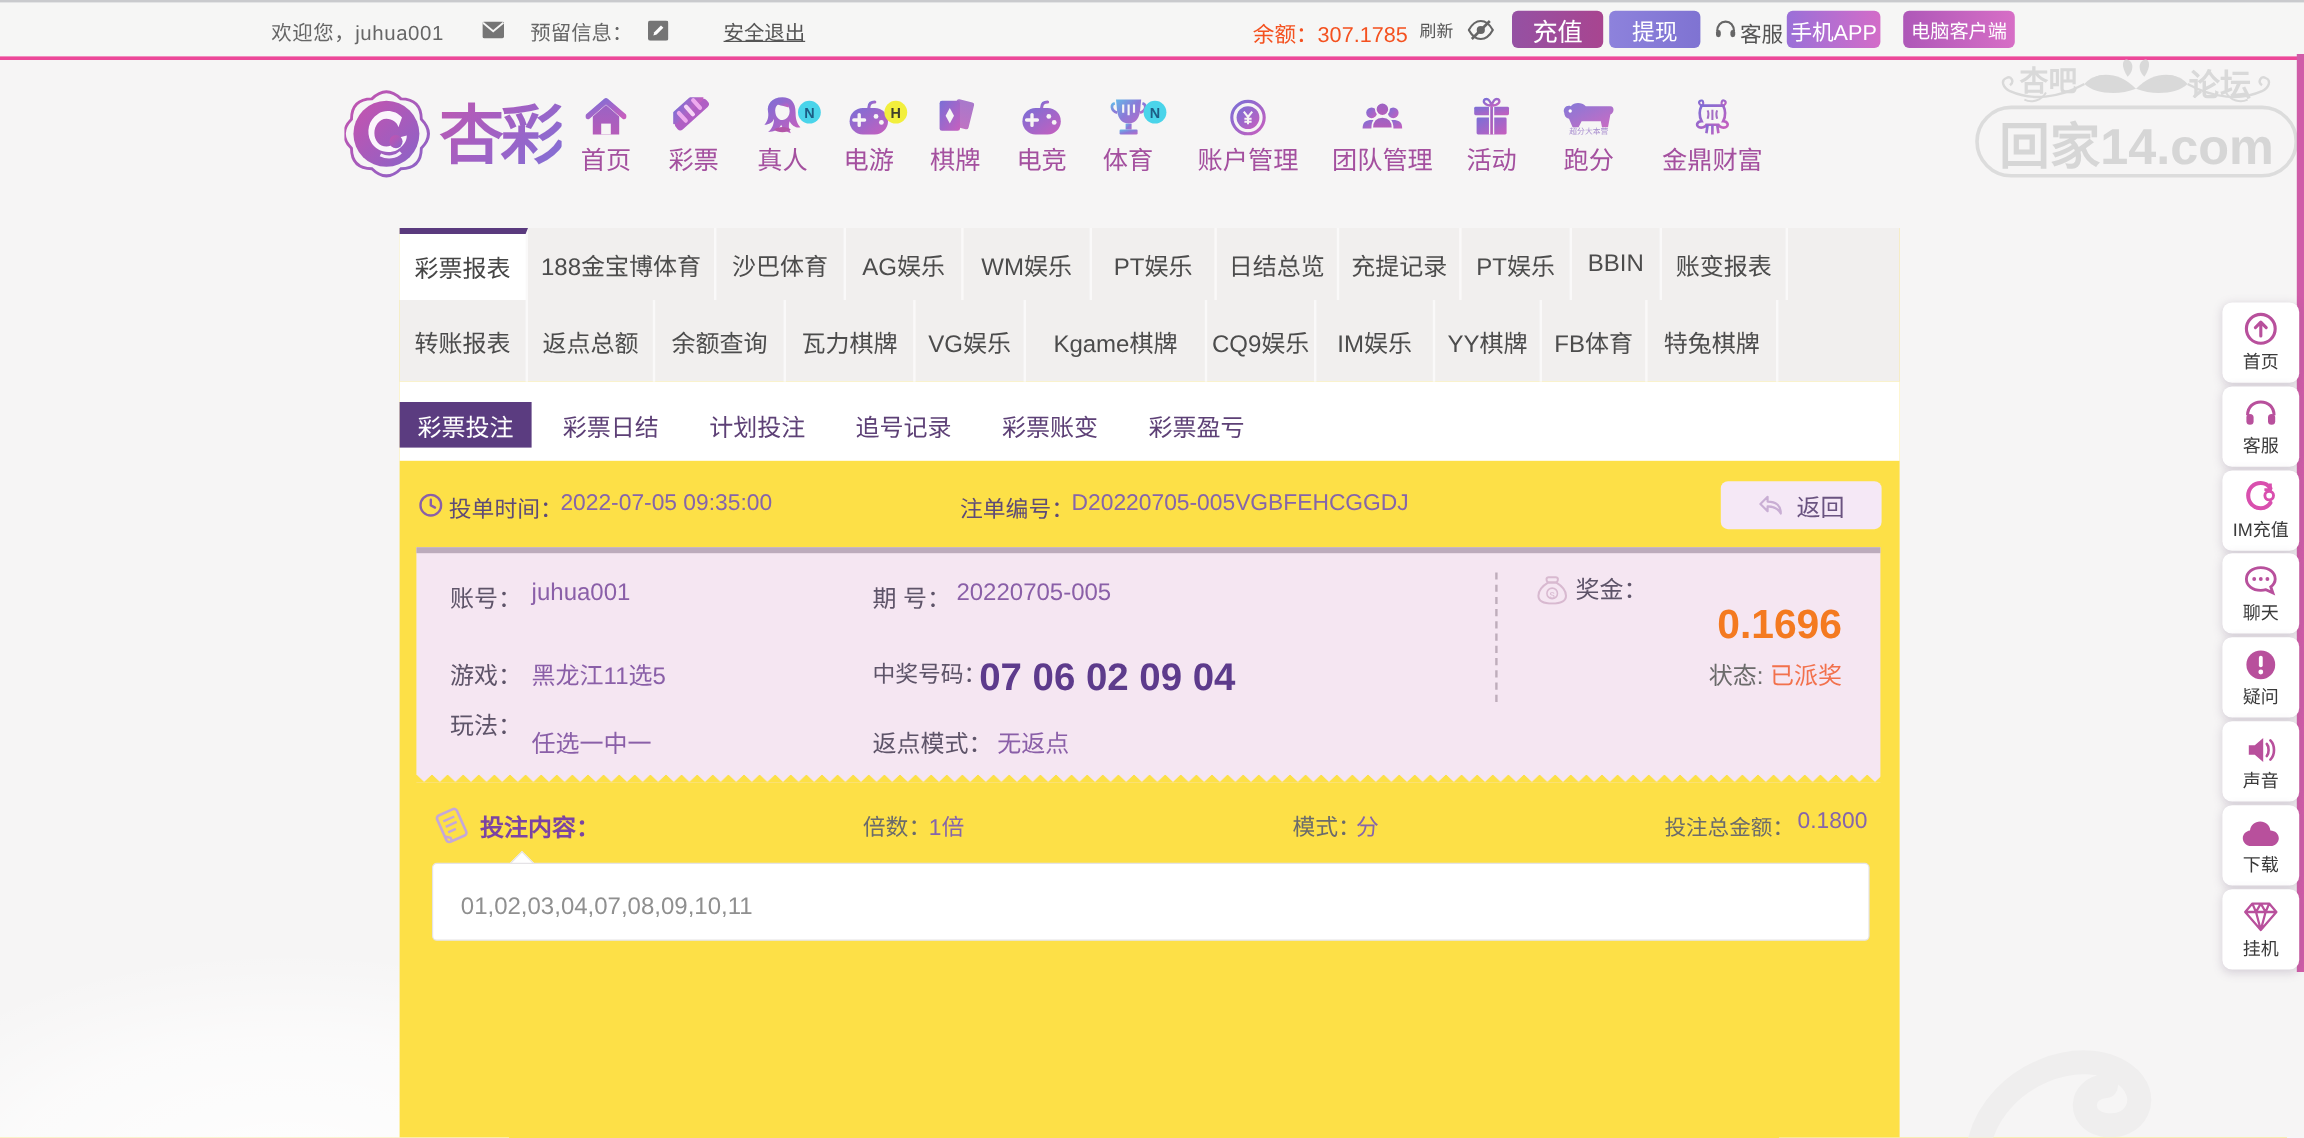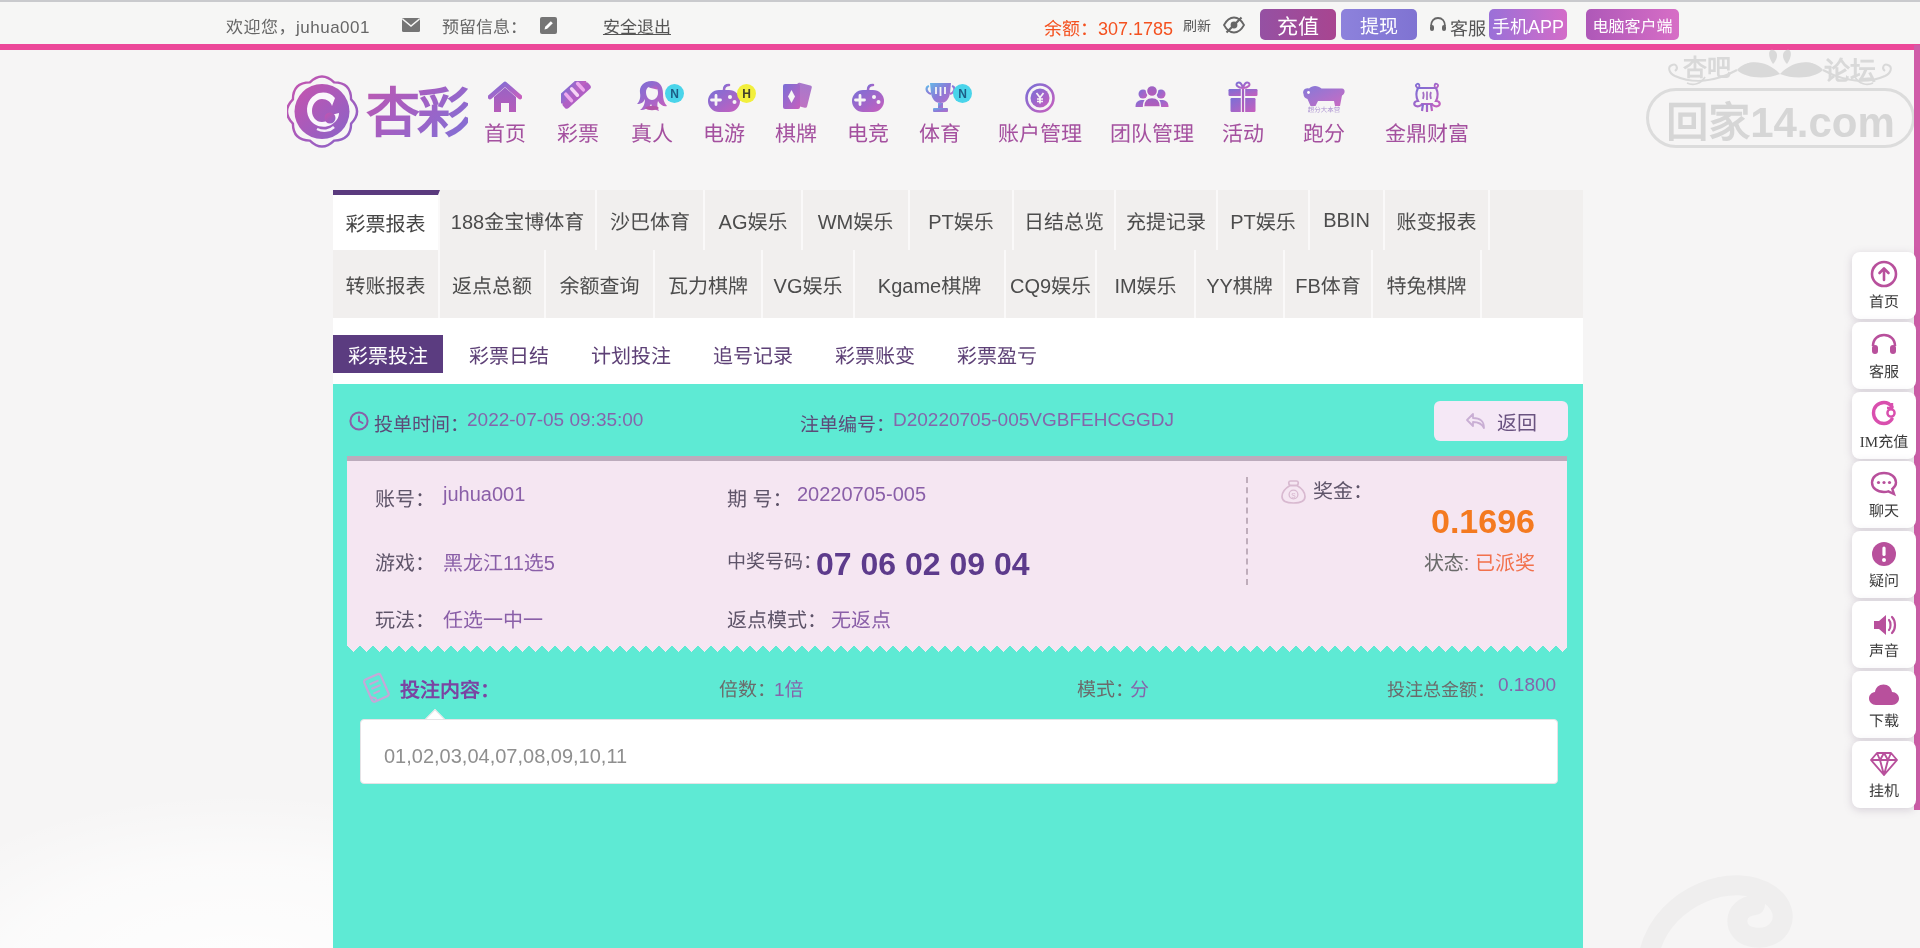--- a/index.html
+++ b/index.html
@@ -2,21 +2,21 @@
 <html lang="zh-CN"><head>
 <meta charset="utf-8">
 <title>page</title>
 <style>
 * { margin:0; padding:0; box-sizing:border-box; }
 html,body { width:1920px; height:948px; overflow:hidden; }
 body { font-family:"Liberation Sans", sans-serif; background:#f6f5f5; position:relative; }
 
 
 #topbar { position:absolute; left:0; top:0; width:1920px; height:50px;
-  background:#f6f6f5; border-top:2px solid #c9cacd; border-bottom:6px solid #ec4899; }
+  background:#f6f6f5; border-top:2px solid #c9cacd; border-bottom:3px solid #ec4899; }
 #topbar .left { position:absolute; left:226px; top:0; height:46px; display:flex; align-items:center; color:#666; font-size:17px; }
 #topbar .right { position:absolute; right:240px; top:0; height:46px; display:flex; align-items:center;border-radius:21px; }
 .tb-btn { height:31px; border-radius:5px; color:#fff; font-size:18px; white-space:nowrap; display:flex; align-items:center; justify-content:center; }
 #welcome { letter-spacing:0.5px; }
 #safe-exit { text-decoration:underline; color:#555; }
 .orange { color:#f4511f; }
 
 
 #header { position:absolute; left:0; top:47px; width:1920px; height:140px; }
 #logo-circle { position:absolute; left:287px; top:25px; }
@@ -39,21 +39,21 @@
   display:flex; align-items:center; justify-content:center; font-size:42px; font-weight:bold; color:#d6d6d6; letter-spacing:0px; }
 
 
 #pinkstrip { position:absolute; left:1914px; top:45px; width:6px; height:765px; background:#d05ca8; }
 .side-card { position:absolute; left:1852px; width:64px; height:67px; background:#fff; border-radius:8px;
   box-shadow:0 2px 8px rgba(120,100,130,0.25); text-align:center; color:#3a3a3a; font-size:15px; }
 .side-card .si { height:36px; display:flex; align-items:flex-end; justify-content:center; }
 .side-card .sl { margin-top:2px; }
 
 
-#main { position:absolute; left:333px; top:190px; width:1250px; height:758px; background:#5eead4; }
+#main { position:absolute; left:333px; top:190px; width:1250px; height:758px; background:#fde047; }
 
 
 .tabrow { display:flex; background:#f1efee; }
 .tabrow .tab { display:flex; align-items:center; justify-content:center; font-size:20px; color:#4c4c4c;
   border-right:2px solid #faf9f9; white-space:nowrap; }
 #tabrow1 { height:60px; }
 #tabrow2 { height:68px; }
 #tabrow1 .tab.active { background:#fff; border-top:5px solid #5a3a7e; color:#454545; }
 .tabrow .filler { flex:1; border-right:none; }
 
@@ -391,21 +391,21 @@
     </div>
   </div>
   <div id="card">
     <div class="topstrip"></div>
     <div class="zigzag"></div>
     <div class="dash"></div>
     <span class="lab" style="position:absolute;left:28px;top:27px;">账号：</span>
     <span class="val" style="position:absolute;left:96px;top:27px;">juhua001</span>
     <span class="lab" style="position:absolute;left:28px;top:91px;">游戏：</span>
     <span class="val" style="position:absolute;left:96px;top:91px;">黑龙江11选5</span>
-    <span class="lab" style="position:absolute;left:28px;top:148px;">玩法：</span>
+    <span class="lab" style="position:absolute;left:28px;top:133px;">玩法：</span>
     <span class="val" style="position:absolute;left:96px;top:148px;">任选一中一</span>
     <span class="lab" style="position:absolute;left:380px;top:27px;">期 号：</span>
     <span class="val" style="position:absolute;left:450px;top:27px;">20220705-005</span>
     <span class="lab" style="position:absolute;left:380px;top:90px;font-size:19px;">中奖号码：</span>
     <span style="position:absolute;left:469px;top:90px;color:#5d3b8c;font-size:32px;font-weight:bold;">07 06 02 09 04</span>
     <span class="lab" style="position:absolute;left:380px;top:148px;">返点模式：</span>
     <span class="val" style="position:absolute;left:484px;top:148px;">无返点</span>
     <svg width="27" height="24" viewBox="0 0 27 24" style="position:absolute;left:933px;top:24px;">
         <path d="M10 5.5 C8 3.5 8.5 1 10.5 1 L16.5 1 C18.5 1 19 3.5 17 5.5 Z" fill="none" stroke="#d8b9d0" stroke-width="1.7"></path>
         <path d="M10 5.5 L17 5.5 C22 8.5 25 12.5 25 16.5 C25 21 21 23 13.5 23 C6 23 2 21 2 16.5 C2 12.5 5 8.5 10 5.5 Z" fill="none" stroke="#d8b9d0" stroke-width="1.7"></path>
@@ -456,21 +456,21 @@
 <div class="side-card" style="top:322px;">
   <div class="si">
       <svg width="28" height="26" viewBox="0 0 28 26">
         <path d="M3 14 C3 7 8 3 14 3 C20 3 25 7 25 14" fill="none" stroke="#b8509c" stroke-width="2.6"></path>
         <rect x="2" y="13" width="6" height="9" rx="3" fill="#b8509c"></rect>
         <rect x="20" y="13" width="6" height="9" rx="3" fill="#b8509c"></rect>
       </svg>
     </div>
   <div class="sl">客服</div>
 </div>
-<div class="side-card" style="top:392px;font-family:Liberation Serif, serif;">
+<div class="side-card" style="top:392px;">
   <div class="si">
       <svg width="28" height="28" viewBox="0 0 28 28">
         <path d="M22 7 C20 4 17 2.5 14 2.5 C8 2.5 3.5 7 3.5 13 C3.5 19 8 23.5 14 23.5 C17 23.5 20 22 22 19" fill="none" stroke="#d94fae" stroke-width="3.4" stroke-linecap="round"></path>
         <path d="M22 3 L22 8 L17 8" fill="none" stroke="#d94fae" stroke-width="2.4"></path>
         <circle cx="21" cy="13" r="3.6" fill="none" stroke="#d94fae" stroke-width="2.4"></circle>
       </svg>
     </div>
   <div class="sl">IM充值</div>
 </div>
 <div class="side-card" style="top:461px;">

